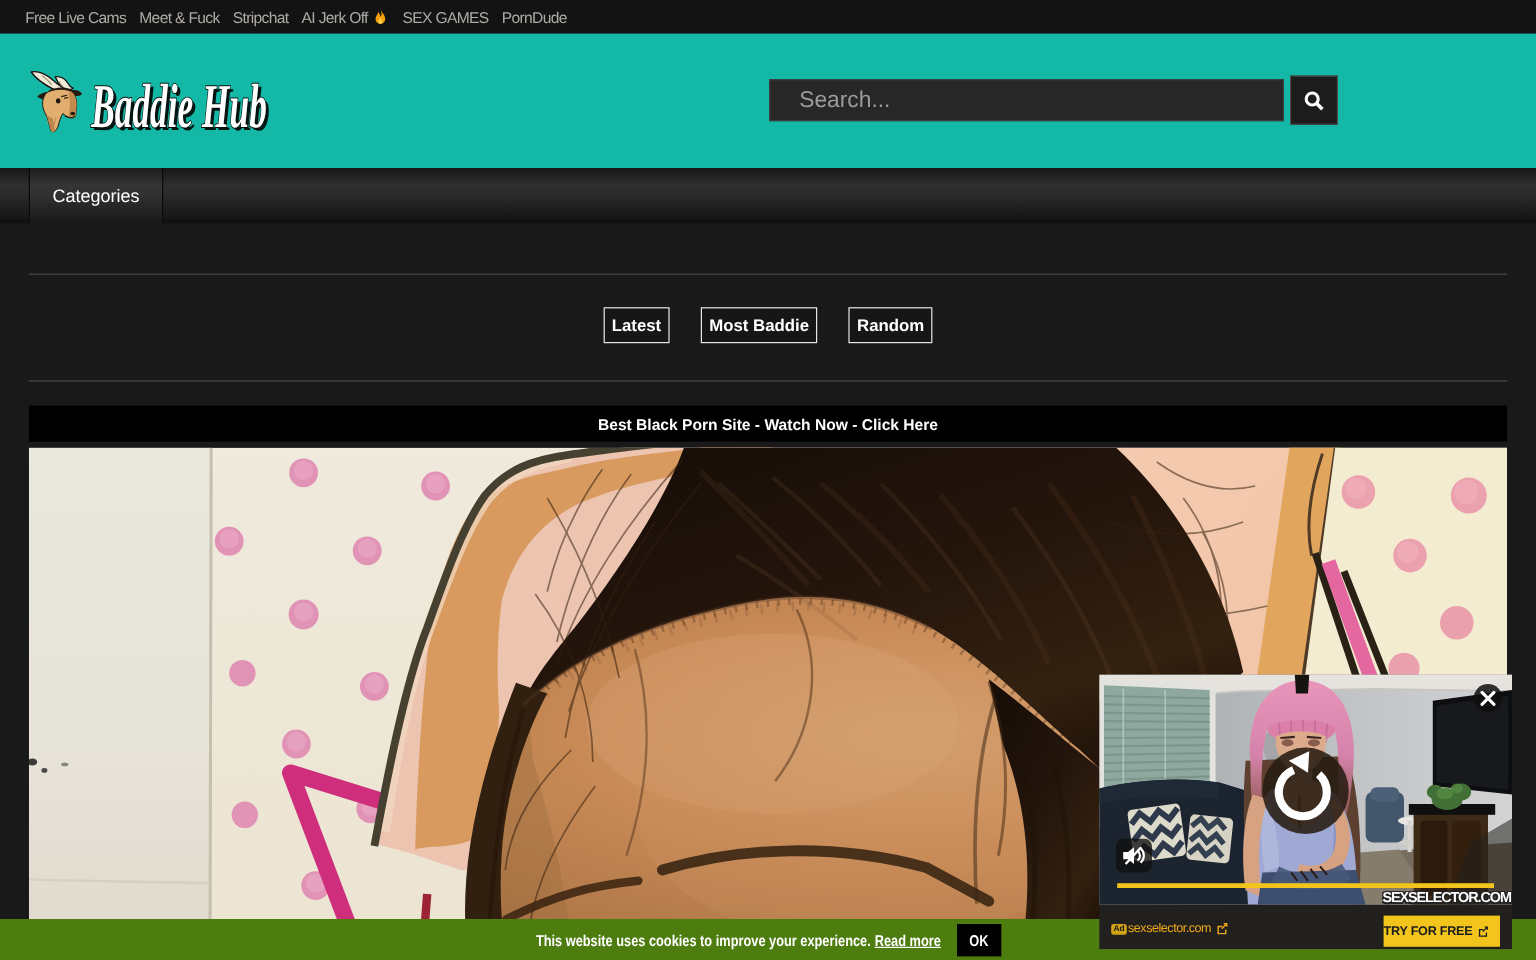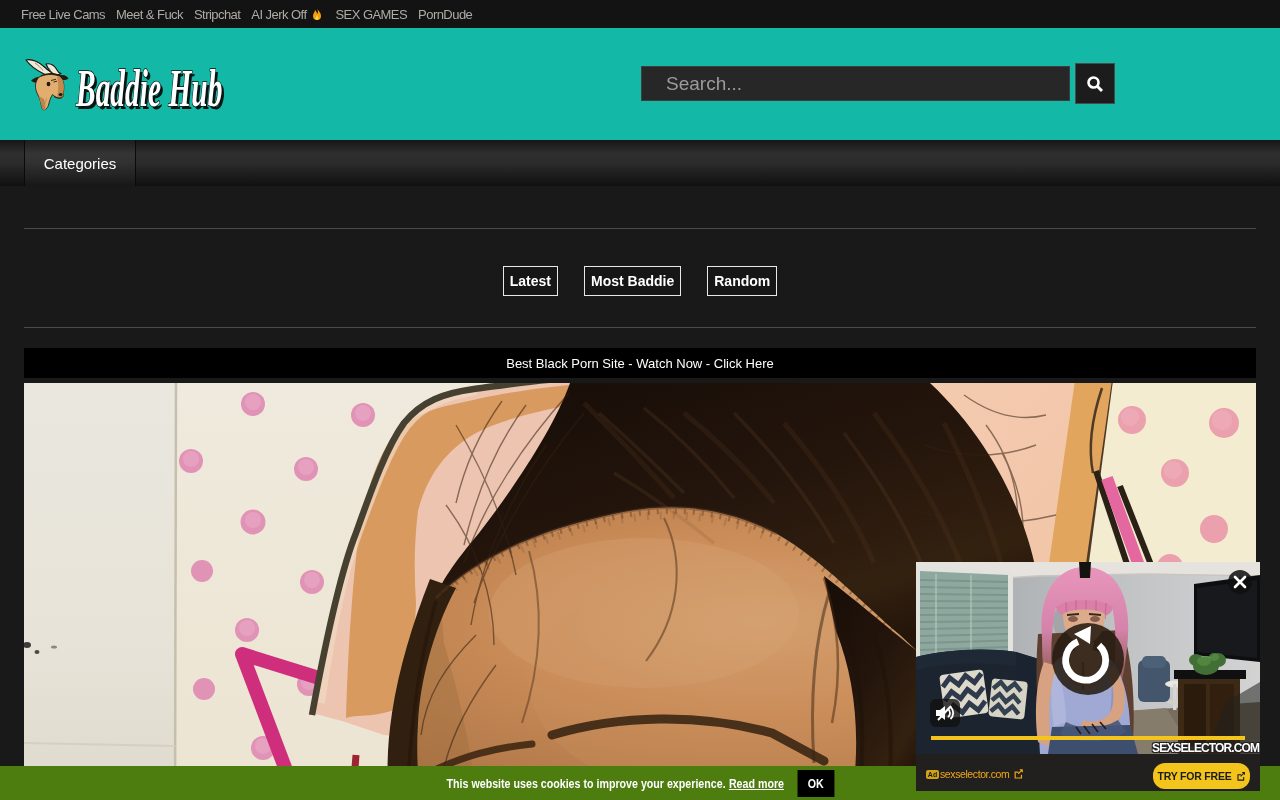--- a/index.html
+++ b/index.html
@@ -8,35 +8,35 @@
 .topbar a{color:#aeaaa5;font-size:13px;letter-spacing:-0.55px;padding:0 6px;margin-left:-1px;display:flex;align-items:center;gap:4px}
 .header{position:relative;height:112px;background:#14b8a6}
 .logo{position:absolute;left:25px;top:29px}
 .searchwrap{position:absolute;left:641px;top:35px;display:flex}
 .searchbox{width:429px;margin-top:3px;height:35px;background:#272727;border:1px solid #3d3d3d;color:#9b9b9b;font-size:19px;padding-left:24px;font-family:"Liberation Sans",sans-serif}
 .searchbtn{width:40px;height:41px;margin-left:5px;margin-top:0;background:#1c1c1c;border:1px solid #4a4a4a;display:flex;align-items:center;justify-content:center}
 .navbar{height:46px;background:linear-gradient(#161616 0%,#2f2f2f 30%,#2b2b2b 50%,#101010 100%)}
 .navitem{width:112px;height:46px;margin-left:24px;border-left:1px solid #0a0a0a;border-right:1px solid #0a0a0a;background:rgba(255,255,255,0.03);display:flex;align-items:center;justify-content:center;color:#fff;font-size:15px}
 .content{margin:0 24px}
 .hr1{border-top:1px solid #4a4a4a;margin-top:42px}
-.btnrow{margin-top:37px;display:flex;justify-content:center}
+.btnrow{margin-top:27px;display:flex;justify-content:center}
 .fbtn{height:30px;margin:0 13px;padding:0 6px;background:#161616;border:1px solid #e8e8e8;color:#fff;font-size:14px;font-weight:bold;display:flex;align-items:center}
 .hr2{border-top:1px solid #4a4a4a;margin-top:31px}
-.banner{margin-top:20px;height:30px;background:#000;display:flex;align-items:center;justify-content:center;color:#fff;font-size:13px;font-weight:normal}
+.banner{margin-top:20px;height:30px;background:#000;display:flex;align-items:center;justify-content:center;color:#fff;font-size:13px;font-weight:bold}
 .photo{margin-top:5px;height:427px;position:relative;overflow:hidden}
 .cookiebar{position:fixed;left:0;bottom:0;width:1280px;height:34px;background:#4d7c0f;z-index:5;display:flex;align-items:center;justify-content:center;color:#fff;font-size:13px;font-weight:bold}
 .cwrap{display:flex;align-items:center;transform:scaleX(0.82)}
 .cookiebar .rm{color:#fff;text-decoration:underline;margin-left:4px}
 .okbtn{background:#000;color:#fff;font-weight:bold;font-size:13px;padding:6px 13px;margin-left:16px}
 .overlay{position:fixed;left:916px;top:562px;width:344px;z-index:10}
 .vid{position:relative;width:344px;height:192px;background:#777;overflow:hidden}
 .adbar{width:344px;height:37px;background:#21201e;position:relative}
 .adbadge{position:absolute;left:10px;top:16px;width:13px;height:9px;background:#d2a216;border-radius:2px;color:#1a1a1a;font-size:7px;font-weight:bold;text-align:center;line-height:9px}
 .adlink{position:absolute;left:24px;top:14px;color:#f0a818;font-size:10.5px;letter-spacing:-0.4px}
-.tryfree{position:absolute;right:10px;top:9px;width:97px;height:26px;background:#f2c41c;border-radius:12px;color:#1b1b1b;font-size:10.5px;font-weight:bold;letter-spacing:-0.2px;white-space:nowrap;display:flex;align-items:center;justify-content:center;gap:4px}
+.tryfree{position:absolute;right:10px;top:9px;width:97px;height:26px;background:#f2c41c;border-radius:0;color:#1b1b1b;font-size:10.5px;font-weight:bold;letter-spacing:-0.2px;white-space:nowrap;display:flex;align-items:center;gap:4px}
 .closebtn{position:absolute;right:8px;top:8px;width:24px;height:24px;border-radius:12px;background:rgba(15,15,15,0.85);display:flex;align-items:center;justify-content:center}
 .mutebtn{position:absolute;left:14px;top:137px;width:30px;height:28px;border-radius:6px;background:rgba(15,15,15,0.78);display:flex;align-items:center;justify-content:center}
 .progress{position:absolute;left:15px;top:174px;width:314px;height:4px;background:#f2c41c}
 .wmark{position:absolute;right:1px;top:179px;color:#fff;font-size:12px;font-weight:bold;letter-spacing:-0.9px;text-shadow:1px 1px 0 #222,-1px -1px 0 #222,1px -1px 0 #222,-1px 1px 0 #222}
 </style></head>
 <body>
 <div class="topbar">
 <a>Free Live Cams</a>
     <a>Meet &amp; Fuck</a>
     <a>Stripchat</a>

